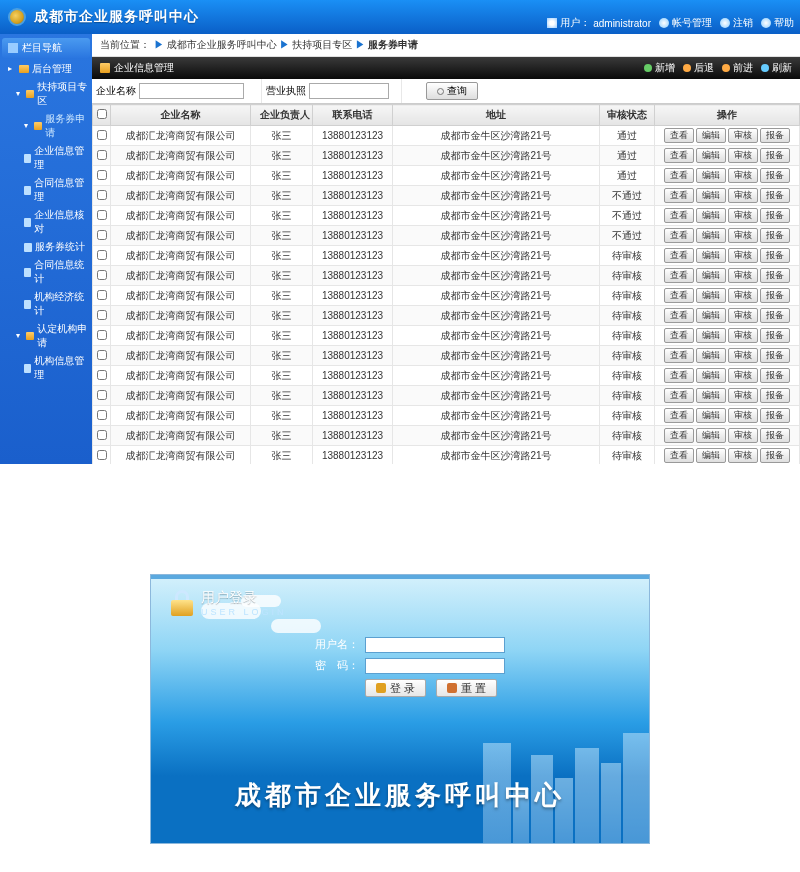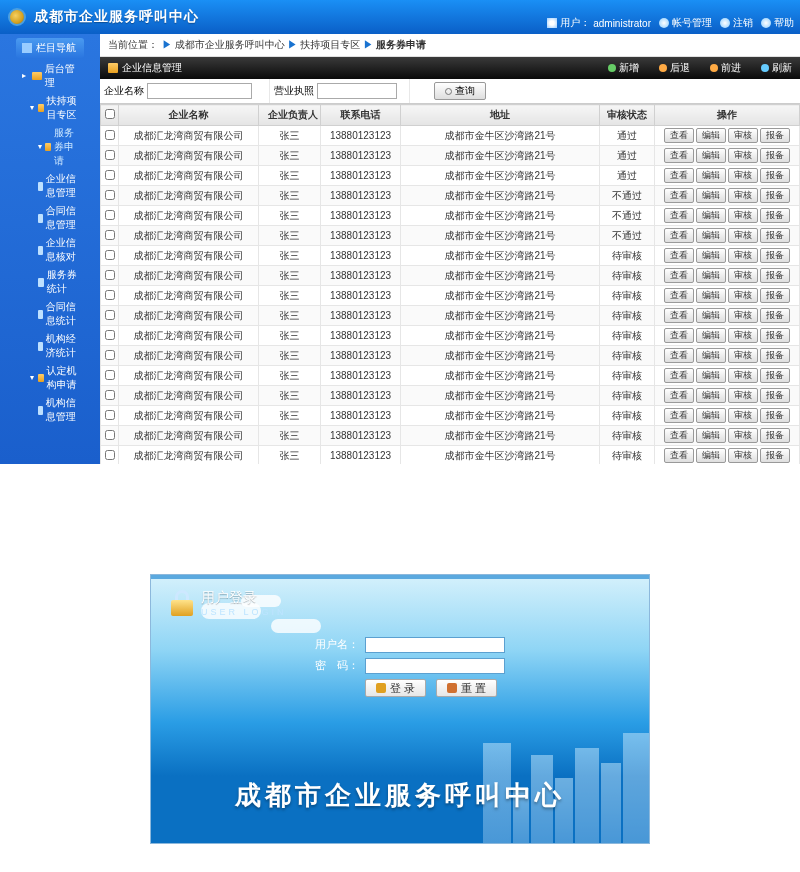--- a/index.html
+++ b/index.html
@@ -5,36 +5,36 @@
 *{margin:0;padding:0;box-sizing:border-box;font-family:"Microsoft YaHei",Arial,sans-serif}
 body{background:#fff;font-size:11px}
 .wrapper{width:800px;margin:0 auto}
 .header{height:34px;background:linear-gradient(#1a8ff5,#0a5fc7);display:flex;align-items:center;padding:0 8px;color:#fff;position:relative}
 .logo-circle{width:18px;height:18px;border-radius:50%;background:radial-gradient(circle at 40% 40%,#f5d060,#d4a020 60%,#8a6a10);margin-right:8px;border:2px solid #4b9fe0}
 .header-title{font-size:14px;font-weight:bold;letter-spacing:1px;text-shadow:0 1px 1px rgba(0,0,0,.3)}
 .header-right{position:absolute;right:6px;bottom:4px;display:flex;align-items:center;gap:8px;font-size:10px}
 .header-right .item{display:flex;align-items:center;gap:3px;cursor:pointer}
 .mini-icon{width:10px;height:10px;display:inline-block}
 .layout{display:flex;height:430px}
-.sidebar{width:100px;background:linear-gradient(#2a76e0,#1a5fcc);color:#fff;font-size:10px;padding:4px 16px}
+.sidebar{width:92px;background:linear-gradient(#2a76e0,#1a5fcc);color:#fff;font-size:10px;padding:4px 2px}
 .side-head{background:linear-gradient(#4a9af0,#2a76e0);padding:3px 6px;border-radius:3px;margin-bottom:2px;display:flex;align-items:center;gap:4px}
 .side-node{display:flex;align-items:center;gap:3px;padding:2px 2px 2px 6px;cursor:pointer}
 .side-node.lvl1{padding-left:6px}
 .side-node.lvl2{padding-left:14px}
 .side-node.lvl3{padding-left:22px}
 .side-node.lvl3.active{color:#cde8ff}
 .folder-ico{width:10px;height:8px;background:linear-gradient(#fc6,#e8a020);border-radius:1px;display:inline-block}
 .file-ico{width:8px;height:9px;background:#bde0ff;display:inline-block;border-radius:1px}
 .tree-toggle{width:8px;height:8px;display:inline-block;color:#fff;font-size:8px;line-height:8px}
 .main{flex:1;background:#fff;overflow:hidden}
 .crumb{padding:4px 8px;font-size:10px;color:#333;border-bottom:1px solid #e0e0e0;display:flex;align-items:center;gap:4px}
 .crumb .sep{color:#1a73d0}
 .dark-bar{background:linear-gradient(#3a3a3a,#0a0a0a);color:#fff;height:22px;display:flex;align-items:center;padding:0 8px;font-size:10px;justify-content:space-between}
 .dark-bar-left{display:flex;align-items:center;gap:4px}
-.dark-bar-right{display:flex;align-items:center;gap:20px}
+.dark-bar-right{display:flex;align-items:center;gap:8px}
 .dark-bar-right .link{display:flex;align-items:center;gap:3px;cursor:pointer}
 .dot-icon{width:8px;height:8px;border-radius:50%;display:inline-block}
 .filter-row{display:flex;background:#fff;border-bottom:1px solid #ccc;font-size:10px}
 .filter-cell{display:flex;align-items:center;padding:3px 4px;gap:3px;border-right:1px solid #e8e8e8}
 .filter-cell input{height:16px;border:1px solid #aaa;font-size:10px;padding:0 2px}
 .filter-cell select{height:17px;font-size:10px;border:1px solid #aaa}
 .search-btn{height:18px;padding:0 10px;background:linear-gradient(#fff,#dedede);border:1px solid #999;border-radius:2px;font-size:10px;cursor:pointer;display:flex;align-items:center;gap:3px}
 table.data{width:100%;border-collapse:collapse;font-size:10px}
 table.data th{background:linear-gradient(#f6f6f6,#e4e4e4);border:1px solid #d0d0d0;padding:3px 2px;font-weight:bold;color:#333}
 table.data td{border:1px solid #e6e6e6;padding:2px;text-align:center;color:#333}

